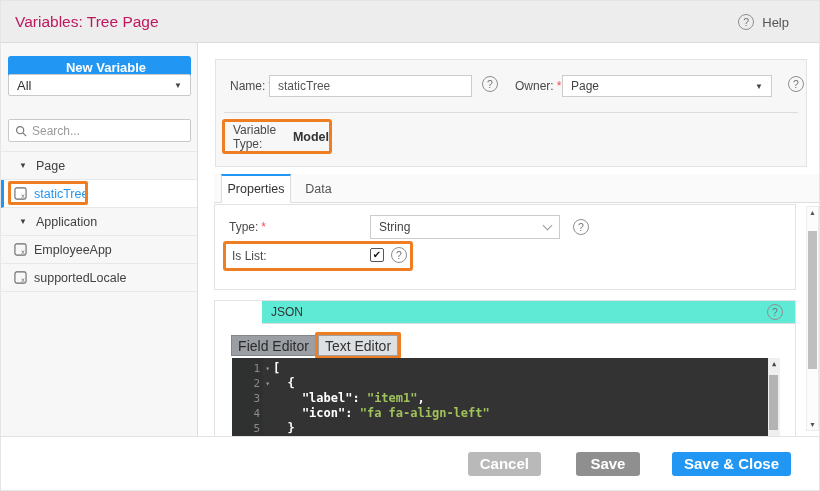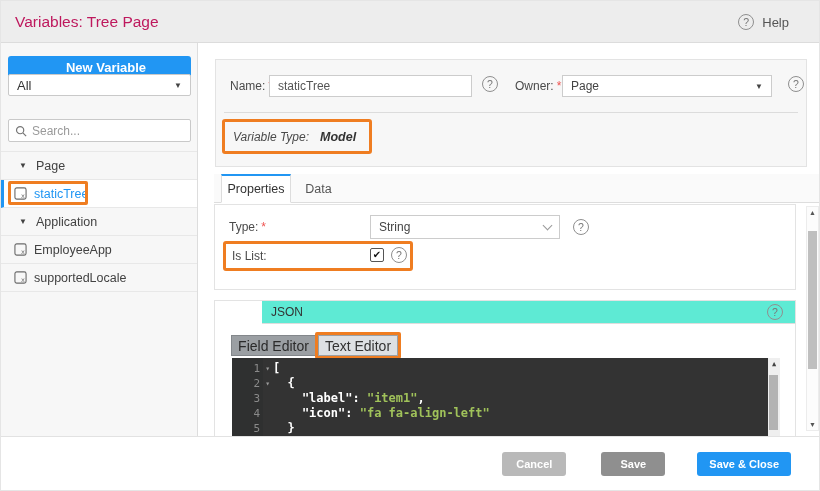--- a/index.html
+++ b/index.html
@@ -45,22 +45,22 @@
   .top-panel { position:absolute; left:3px; top:16px; width:592px; height:108px; background:#f7f7f7; border:1px solid #e3e3e3; }
   .flabel { position:absolute; font-size:12px; color:#4a4a4a; }
   .req { color:#ef5350; margin-left:3px; }
   .tinput { position:absolute; height:22px; background:#fff; border:1px solid #ccc; font-size:12px; color:#555;
             padding:0 8px; font-family:"Liberation Sans",sans-serif; }
   .dd { position:absolute; height:22px; background:#fff; border:1px solid #ccc; font-size:12px; color:#444;
         display:flex; align-items:center; padding:0 8px; cursor:pointer; }
   .dd .caret { margin-left:auto; font-size:8px; color:#444; }
   .hp { position:absolute; cursor:pointer; }
   .divider { position:absolute; left:8px; right:8px; top:52px; border-top:1px solid #dcdcdc; }
-  .vt-box { position:absolute; left:6px; top:59px; width:150px; height:35px; border:3px solid #ef7d21; border-radius:3px;
-            display:flex; align-items:center; padding-left:8px;font-style:italic; }
+  .vt-box { position:absolute; left:6px; top:59px; width:110px; height:35px; border:3px solid #ef7d21; border-radius:3px;
+            display:flex; align-items:center; padding-left:8px; }
   .vt-box .vt-l { font-size:12px; color:#4a4a4a; }
   .vt-box .vt-v { font-size:12.5px; font-weight:bold; color:#333; margin-left:11px; }
   
   .tabstrip { position:absolute; left:2px; top:131px; right:0; height:29px; background:#fafafa; border-bottom:1px solid #ddd;
               display:flex; }
   .tab { height:29px; display:flex; align-items:center; justify-content:center; font-size:12.5px; color:#555; cursor:pointer; }
   .tab.active { background:#fff; border:1px solid #ddd; border-top:2px solid #2196f3; border-bottom:1px solid #fff;
                 color:#333; margin-bottom:-1px; margin-left:7px; width:70px; }
   .tab.plain { width:55px; }
   
@@ -93,21 +93,21 @@
   .ed-scroll { position:absolute; right:0; top:0; bottom:0; width:12px; background:#efefef; }
   .ed-scroll .up { position:absolute; top:2px; left:0; right:0; text-align:center; font-size:7px; color:#444; }
   .ed-scroll .thumb { position:absolute; left:1px; width:9px; top:17px; height:55px; background:#b3b3b3; }
   .main-scroll { position:absolute; left:594px; top:163px; width:13px; height:225px; background:#fcfcfc; border:1px solid #ececec; }
   .main-scroll .up { position:absolute; top:2px; left:0; right:0; text-align:center; font-size:7px; color:#555; }
   .main-scroll .down { position:absolute; bottom:2px; left:0; right:0; text-align:center; font-size:7px; color:#555; }
   .main-scroll .thumb { position:absolute; left:1px; width:9px; top:24px; height:138px; background:#bfbfbf; }
   
   .footer { position:absolute; left:0; right:0; bottom:0; height:54px; background:#fff; border-top:1px solid #e2e2e2;
             display:flex; align-items:center; justify-content:flex-end; padding-right:28px; }
-  .fbtn { height:24px; border:none; border-radius:3px; color:#fff; font-size:11px; font-weight:bold;
+  .fbtn { height:24px; border:none; border-radius:3px; color:#fff; font-size:15px; font-weight:bold;
           font-family:"Liberation Sans",sans-serif; cursor:pointer; padding:0 12px; }
   .fbtn.cancel { background:#b9b9b9; min-width:64px; }
   .fbtn.save { background:#8f8f8f; min-width:64px; margin-left:35px; }
   .fbtn.saveclose { background:#2196f3; min-width:79px; margin-left:32px; }
 </style>
 </head>
 <body>
 
 <div class="app">
 

